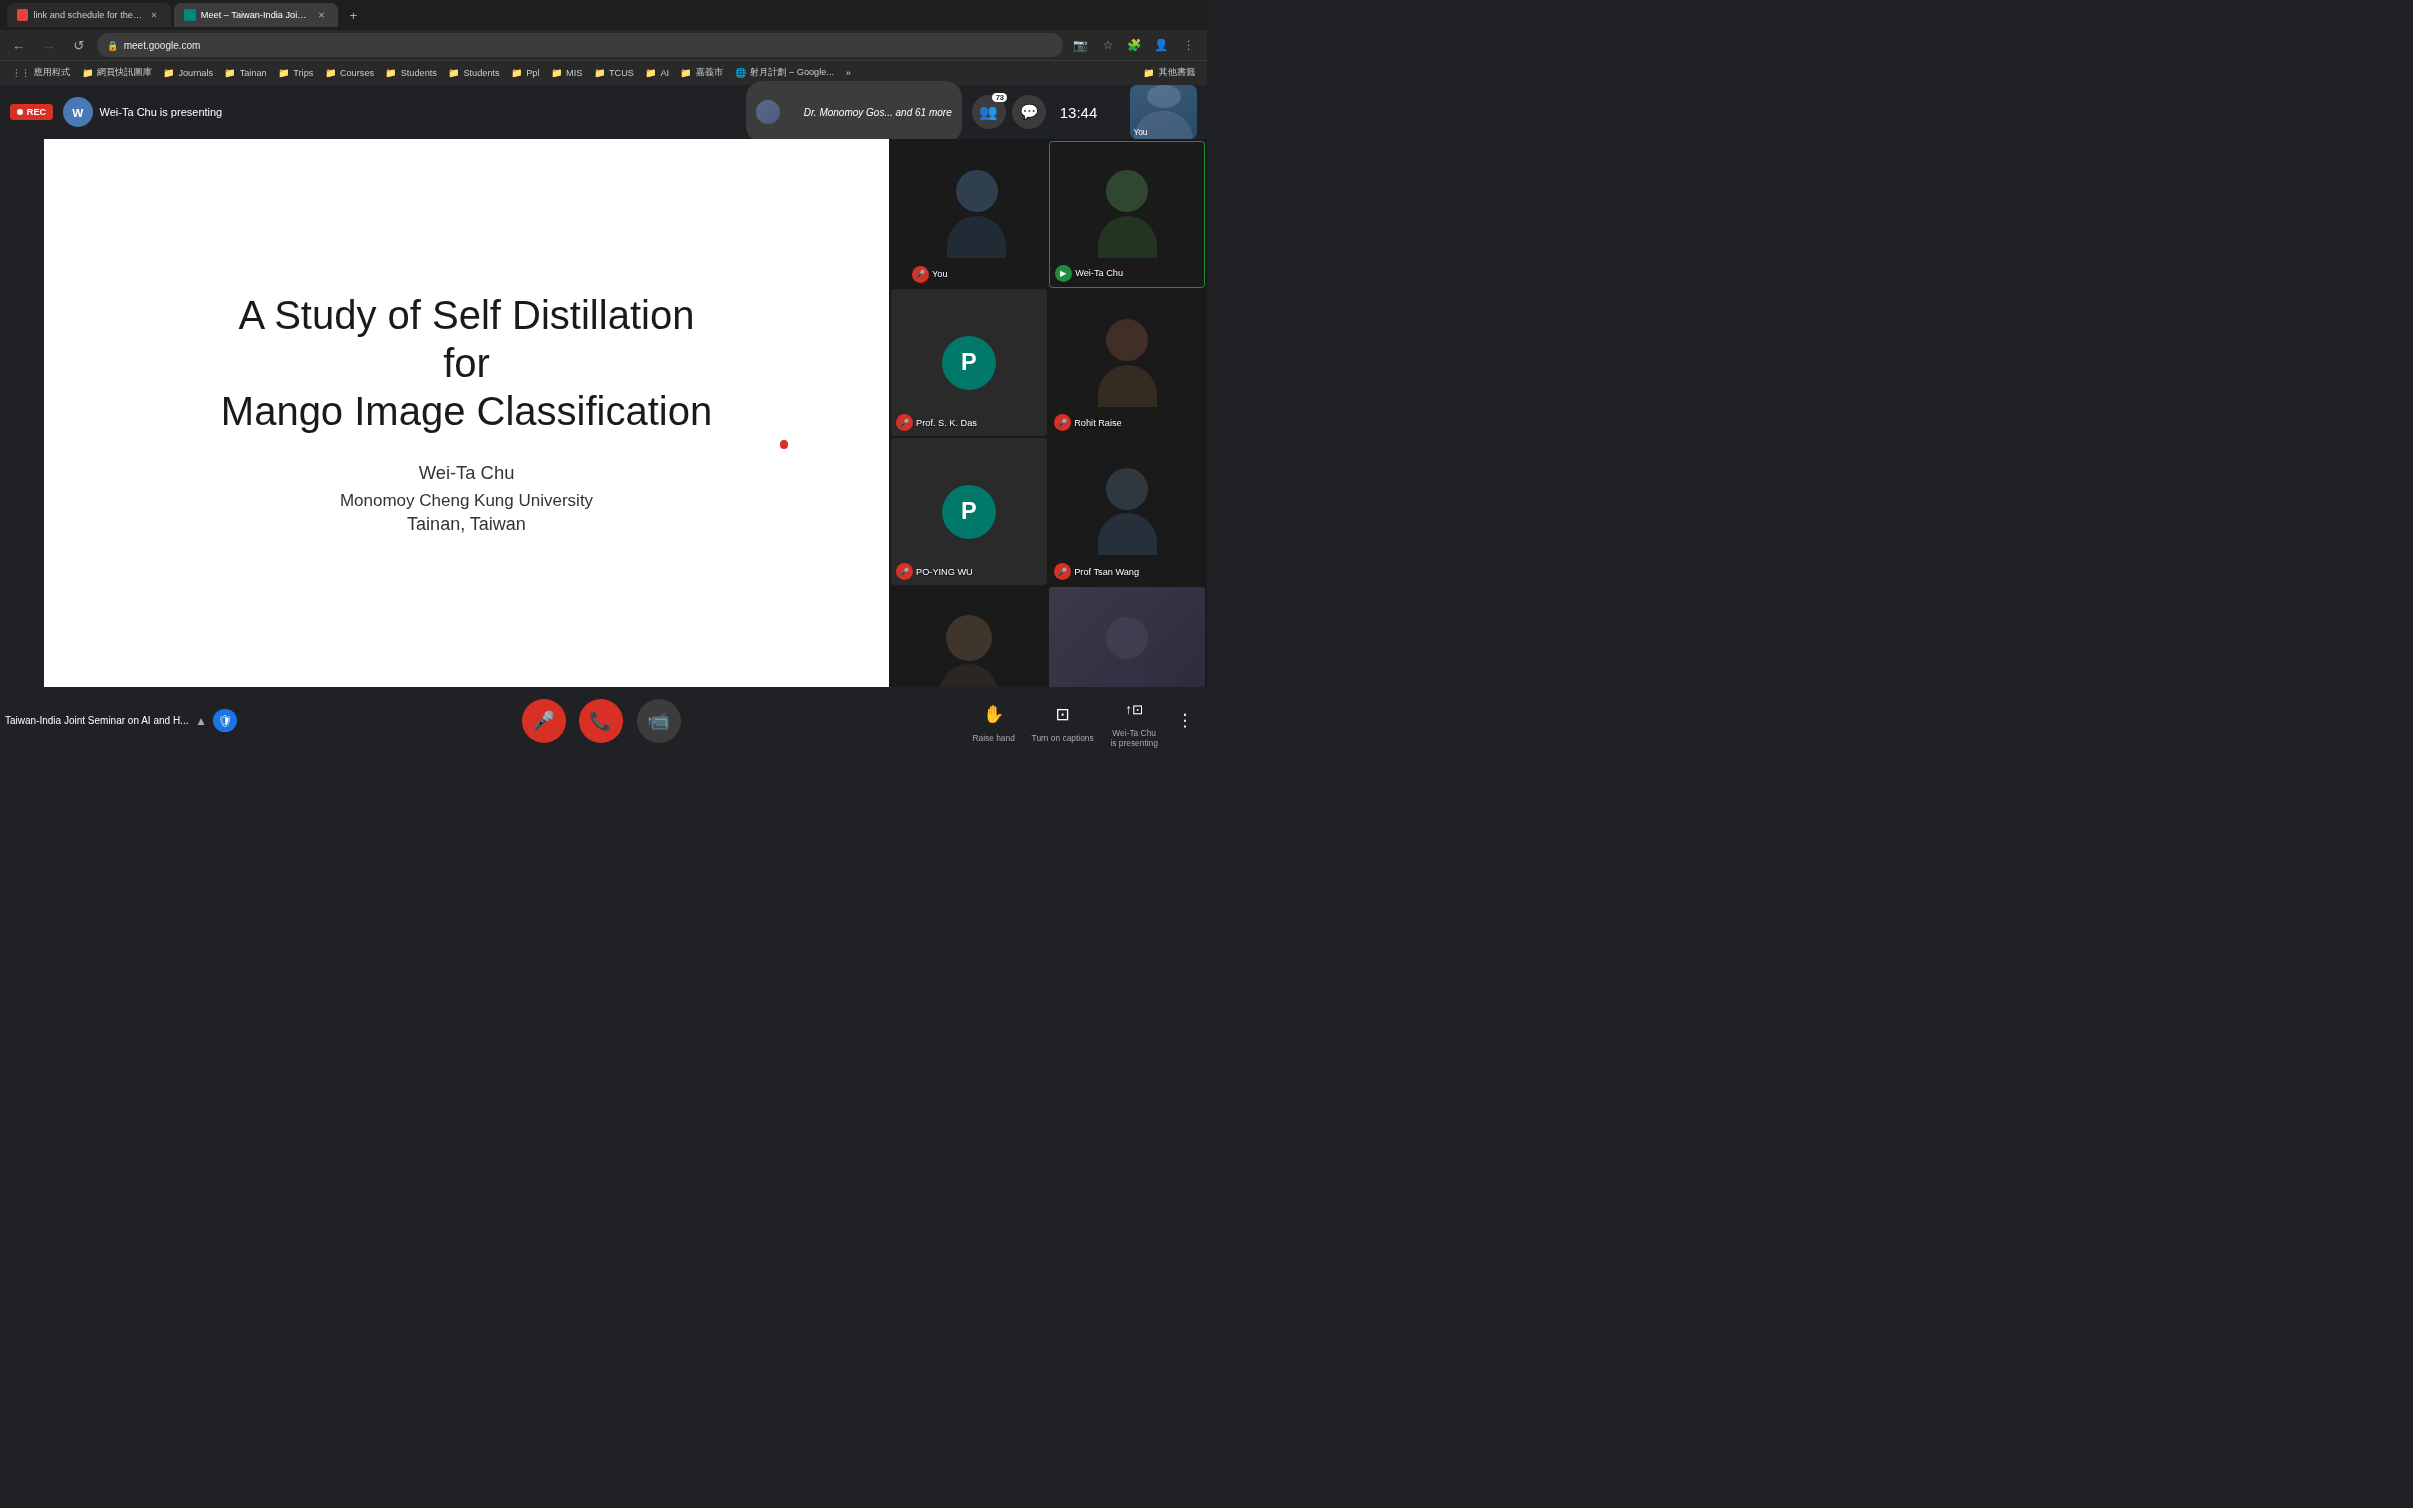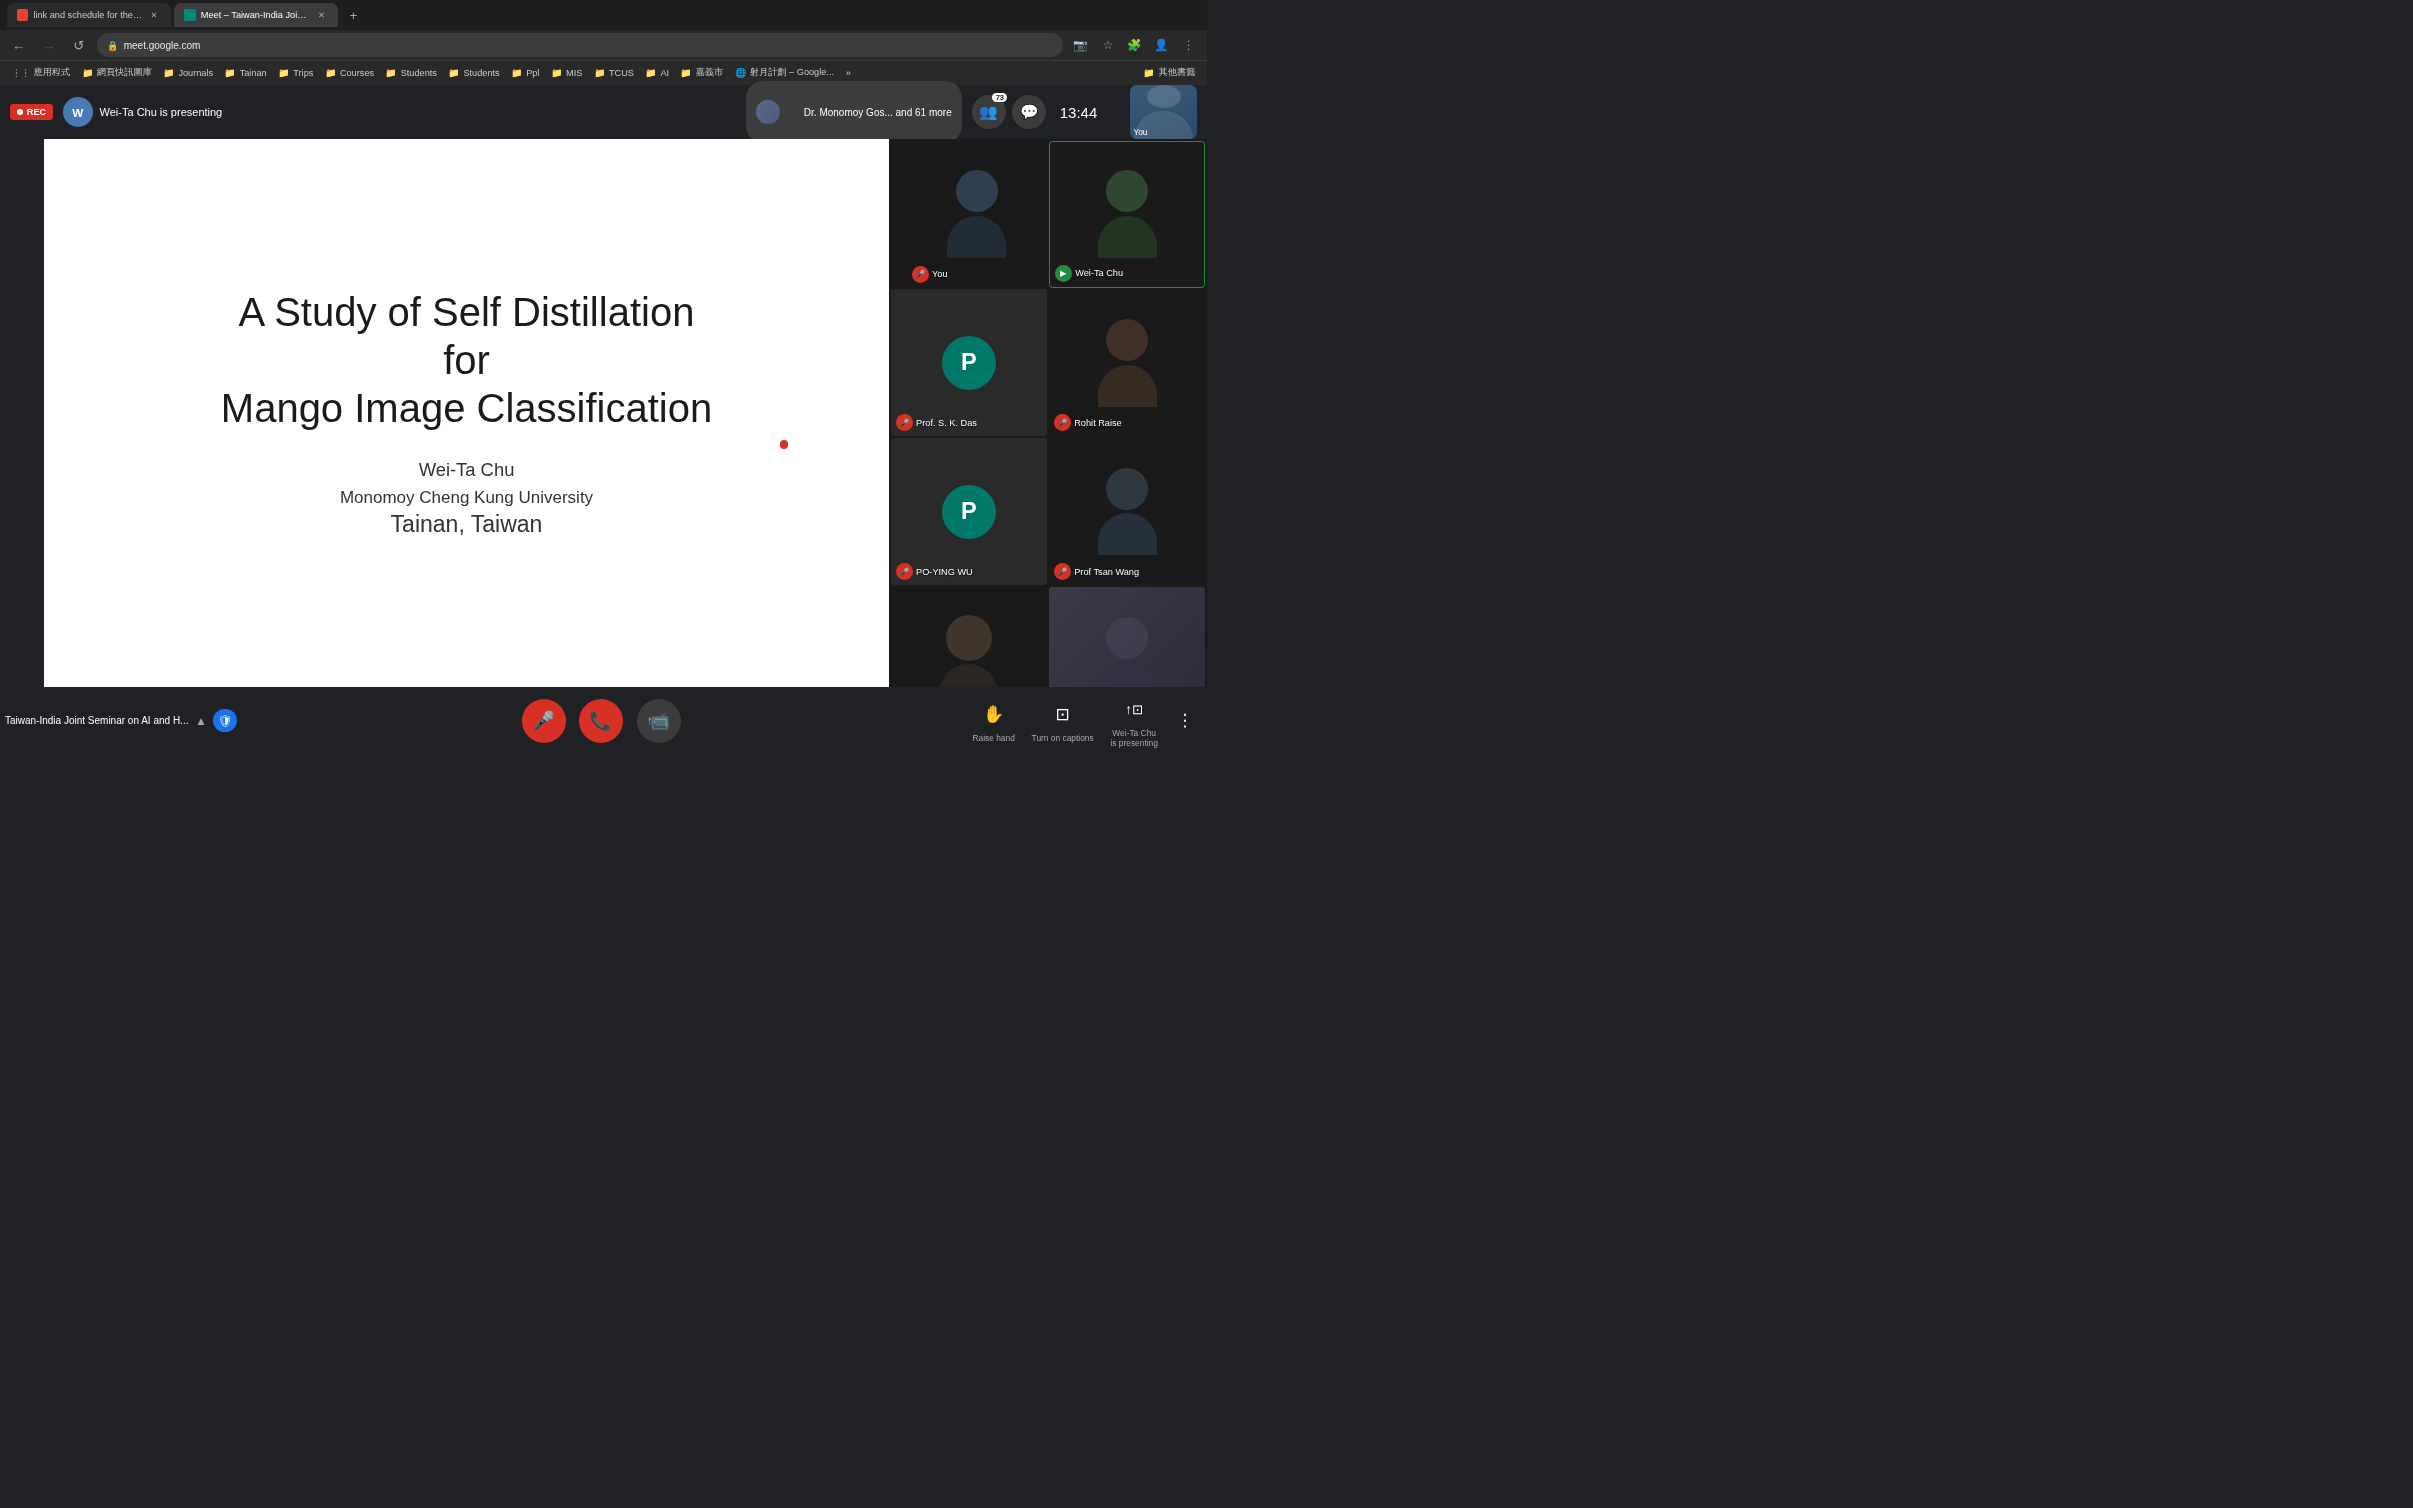--- a/index.html
+++ b/index.html
@@ -219,20 +219,21 @@
     .topbar-spacer { flex: 1; }
 
     .other-participants {
       display: flex;
       align-items: center;
       gap: 24px;
       background: #3c3c3c;
       border-radius: 17px;
       padding: 19px 10px;
       cursor: pointer;
+      font-style: italic;
     }
 
     .participant-avatar-sm {
       width: 23.5px;
       height: 23.5px;
       border-radius: 50%;
       background: #5a8a5a;
       overflow: hidden;
     }
 
@@ -336,21 +337,21 @@
       margin-bottom: 6.7px;
     }
 
     .slide-affiliation {
       font-size: 17px;
       color: #333;
       margin-bottom: 3.4px;
     }
 
     .slide-location {
-      font-size: 23px;
+      font-size: 18px;
       color: #333;
     }
 
     .red-dot {
       width: 8.4px;
       height: 8.4px;
       background: #d93025;
       border-radius: 50%;
       position: absolute;
       right: 101px;

